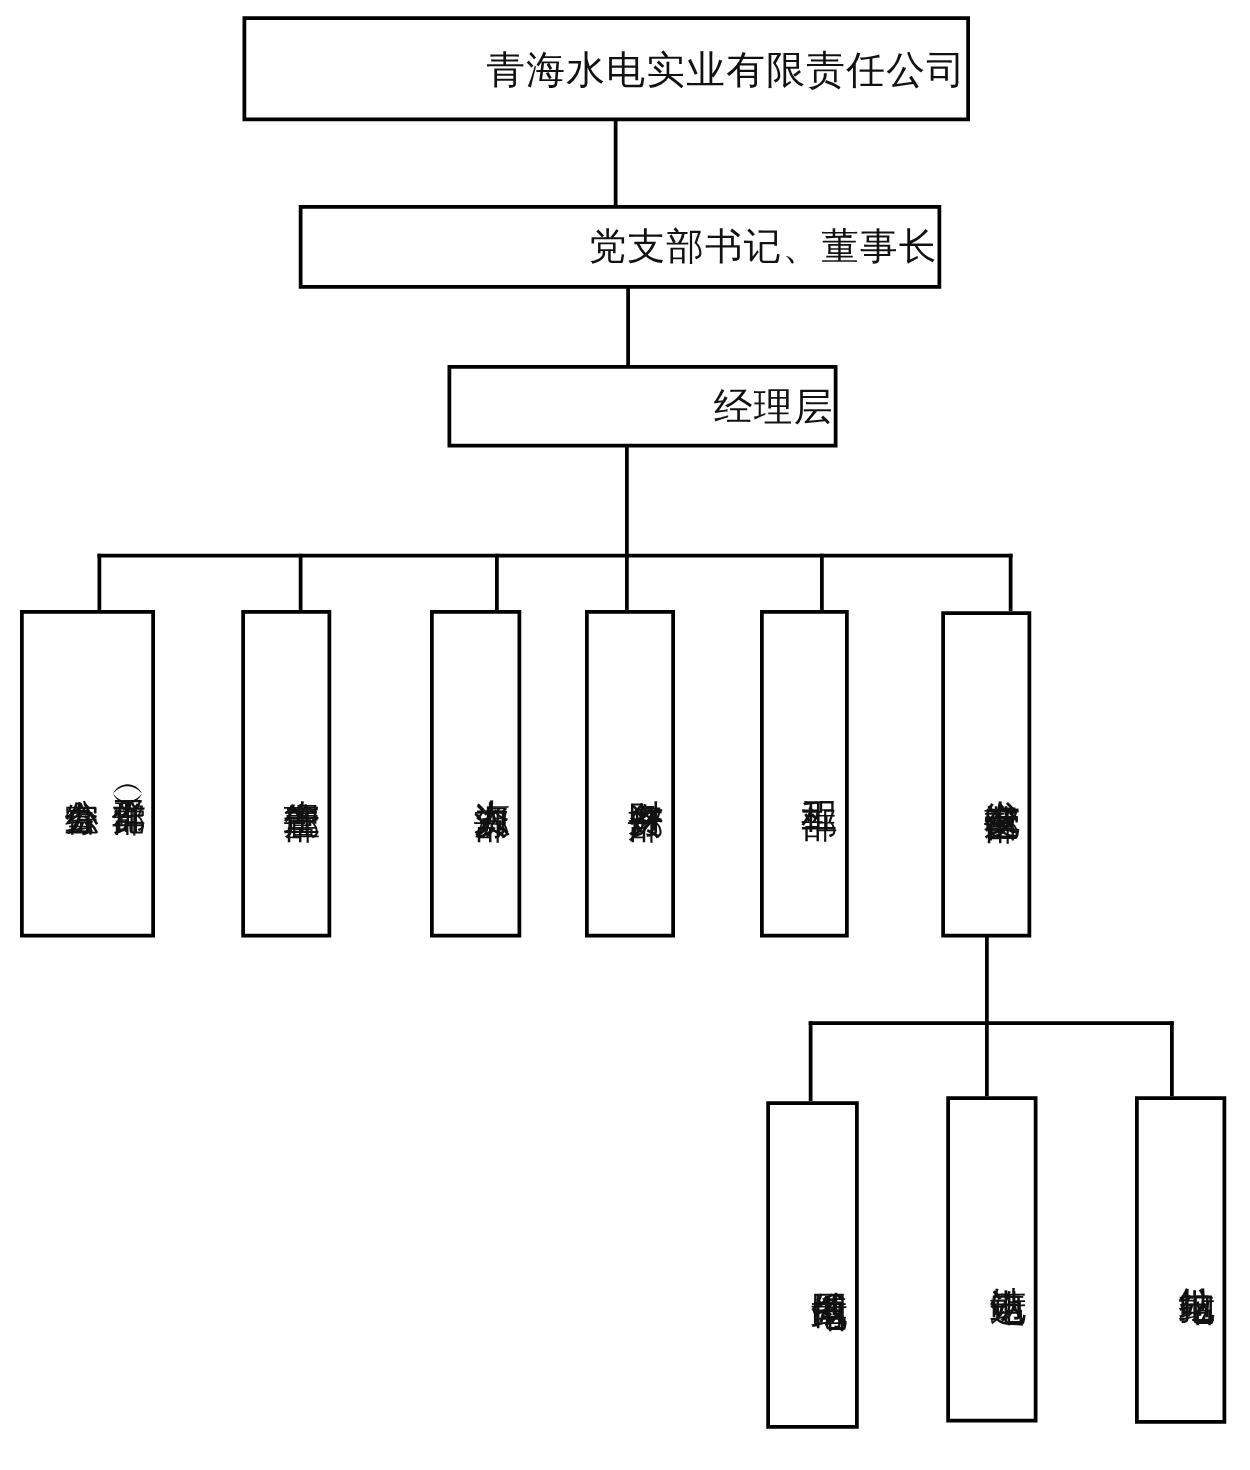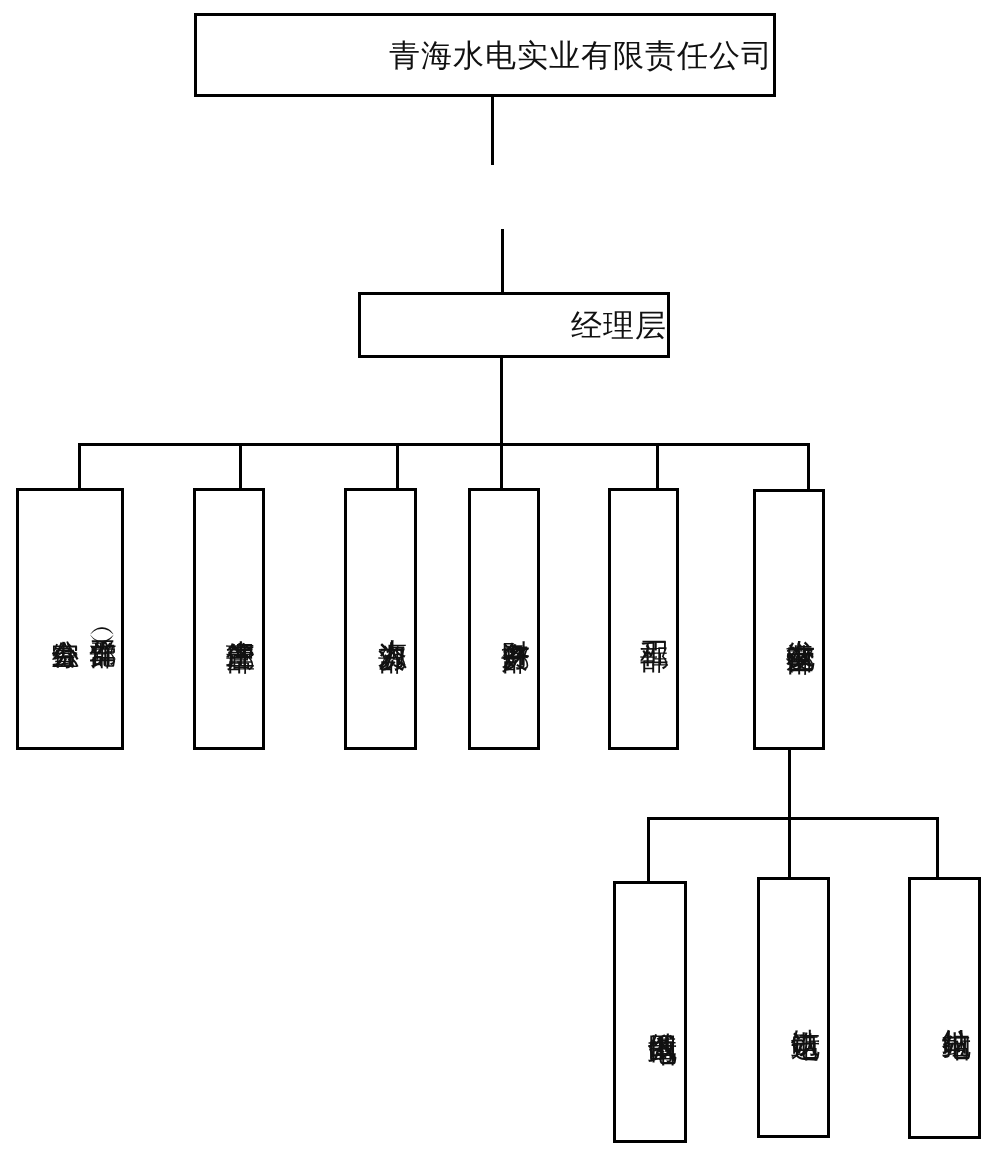--- a/index.html
+++ b/index.html
@@ -40,20 +40,23 @@
 </style>
 </head>
 <body>
 
 <div class="canvas">
 
   <div class="box" style="left:194px; top:13px; width:582px; height:84px; font-size:31px;">
     <span class="hlabel">青海水电实业有限责任公司</span>
   </div>
 
+  <div class="box" style="left:239px; top:164px; width:514px; height:67px; font-size:30px;">
+    <span class="hlabel">党支部书记、董事长</span>
+  </div>
 
   <div class="box" style="left:358px; top:292px; width:312px; height:66px; font-size:31px;padding-left:32px;">
     <span class="hlabel">经理层</span>
   </div>
 
   <div class="line" style="left:491px; top:95px;  width:3px; height:70px;"></div>
   <div class="line" style="left:501px; top:229px; width:3px; height:64px;"></div>
   <div class="line" style="left:500px; top:356px; width:3px; height:133px;"></div>
 
   <div class="line" style="left:78px;  top:443px; width:732px; height:3px;"></div>

